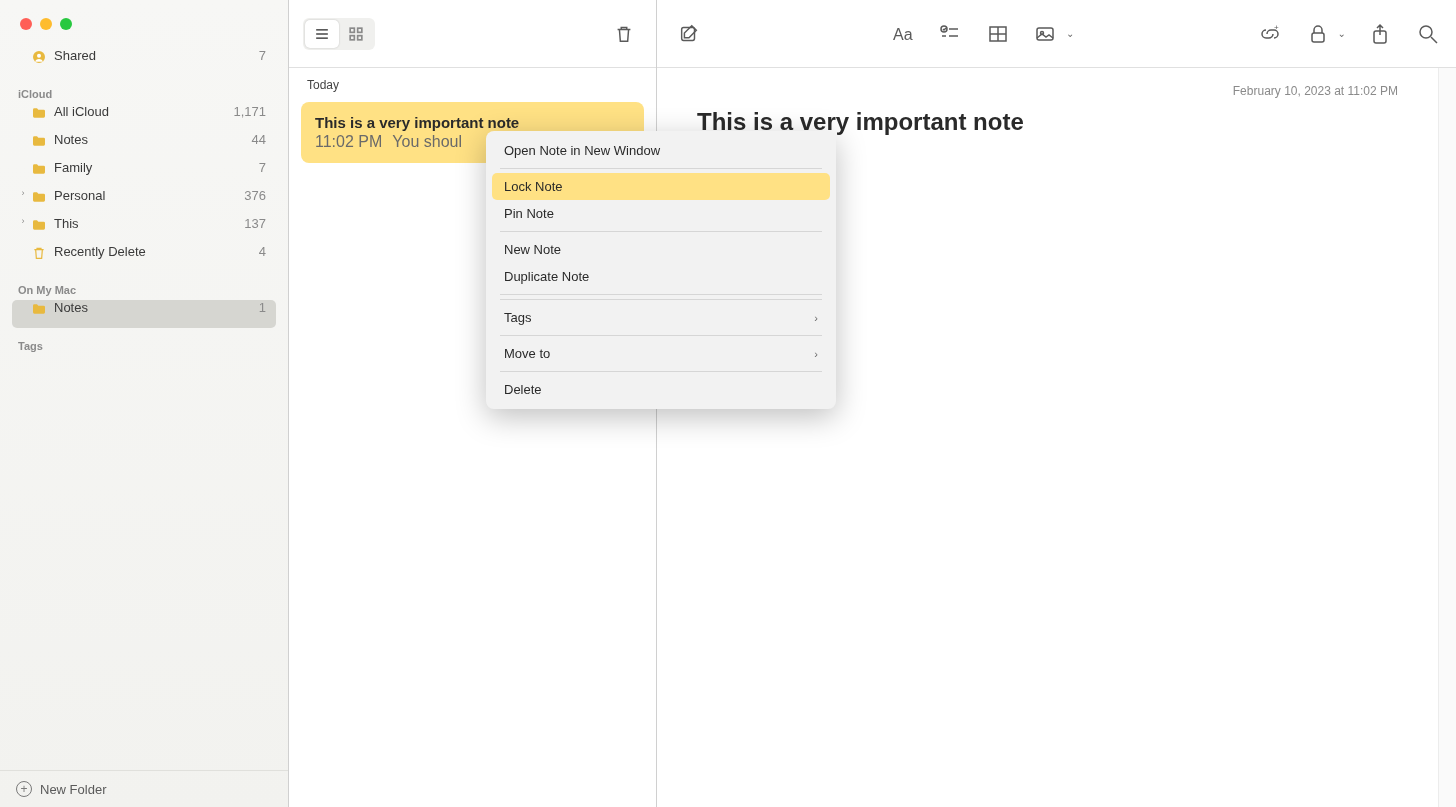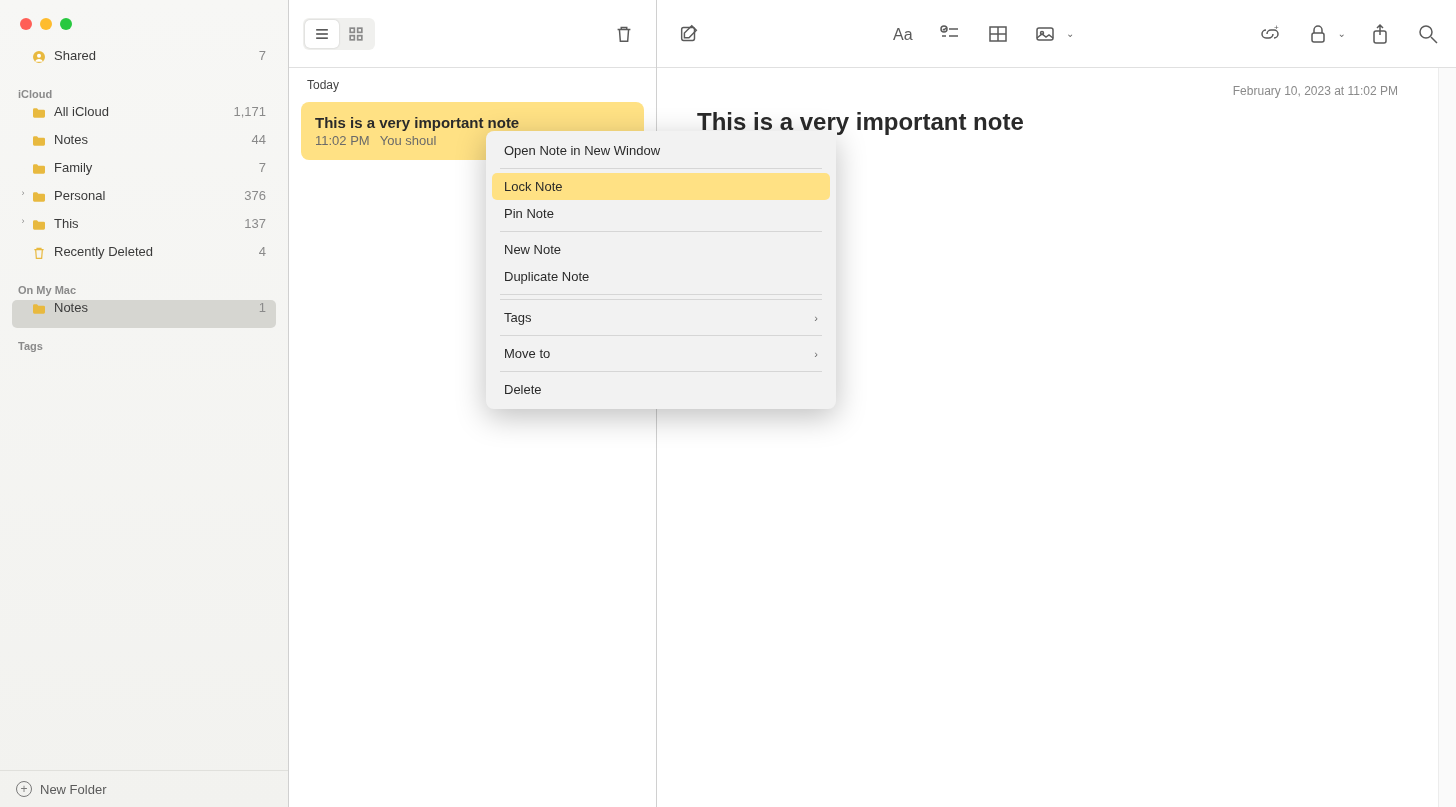--- a/index.html
+++ b/index.html
@@ -33,21 +33,21 @@
     .seg button { width: 34px; height: 28px; border: none; background: transparent; border-radius: 5px; display: flex; align-items: center; justify-content: center; }
     .seg button.active { background: #fff; box-shadow: 0 0 2px rgba(0,0,0,.2); }
     .toolbar-l .spacer { flex: 1; }
     .tb-btn { width: 36px; height: 36px; border: none; background: transparent; display: flex; align-items: center; justify-content: center; color: #5a5a5a; border-radius: 6px; }
     .tb-btn svg { width: 22px; height: 22px; stroke: #5a5a5a; fill: none; stroke-width: 1.6; }
     
     .list-header { font-size: 12px; font-weight: 400; color: #444; padding: 10px 18px 6px; }
     .note-row { margin: 4px 12px; padding: 12px 14px; border-radius: 8px; cursor: default; }
     .note-row.selected { background: #ffe184; }
     .note-row .title { font-size: 15px; font-weight: 600; color: #2a2a2a; white-space: nowrap; overflow: hidden; text-overflow: ellipsis; }
-    .note-row .sub { font-size: 13px; color: #6a6a6a; margin-top: 2px; display: flex; gap: 10px; }
+    .note-row .sub { font-size: 16px; color: #6a6a6a; margin-top: 2px; display: flex; gap: 10px; }
     .note-row .sub .preview { white-space: nowrap; overflow: hidden; text-overflow: ellipsis; }
     
     
     .editor { flex: 1; display: flex; flex-direction: column; }
     .toolbar-r { height: 68px; border-bottom: 1px solid #e0e0e0; display: flex; align-items: center; padding: 0 14px; gap: 22px; }
     .toolbar-r .group { display: flex; gap: 22px; align-items: center; }
     .toolbar-r .spacer { flex: 1; }
     .tb-ico { width: 26px; height: 26px; display: flex; align-items: center; justify-content: flex-start; color: #5a5a5a; }
     .tb-ico svg { width: 24px; height: 24px; stroke: #5a5a5a; fill: none; stroke-width: 1.5; }
     .tb-chev { font-size: 10px; color: #6a6a6a; margin-left: -16px; }
@@ -145,21 +145,21 @@
             <span class="label">This</span>
             <span class="count">137</span>
           </div>
           <div class="sb-item">
             <span class="chev"></span>
             <span class="icon">
               <svg viewBox="0 0 24 24">
                 <path d="M5 7h14M9 7V5h6v2M7 7l1 13h8l1-13" fill="none" stroke="#e8b93f" stroke-width="1.8"></path>
               </svg>
             </span>
-            <span class="label">Recently Deleted</span>
+            <span class="label">Recently Delete</span>
             <span class="count">4</span>
           </div>
           <div class="section-header">On My Mac</div>
           <div class="sb-item selected">
             <span class="chev"></span>
             <span class="icon">
               <svg viewBox="0 0 24 24">
                 <path d="M3 7a2 2 0 0 1 2-2h4l2 2h8a2 2 0 0 1 2 2v8a2 2 0 0 1-2 2H5a2 2 0 0 1-2-2z" fill="#e8b93f"></path>
               </svg>
             </span>

